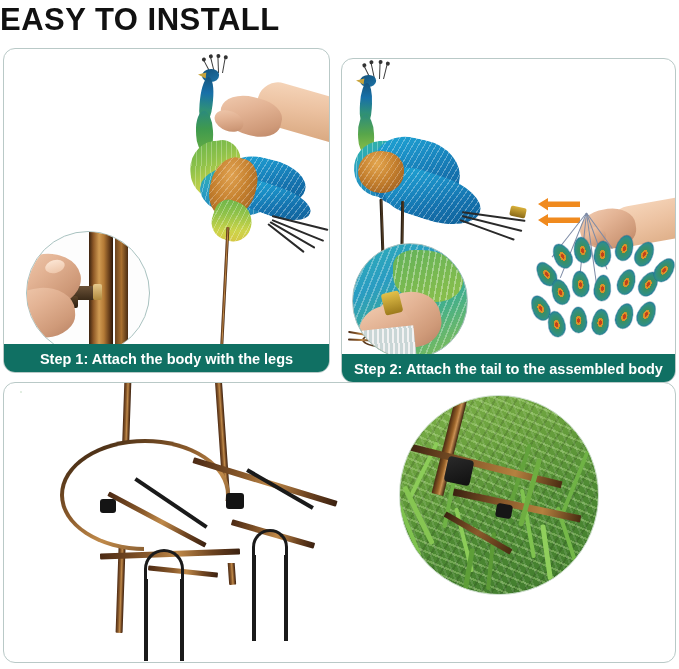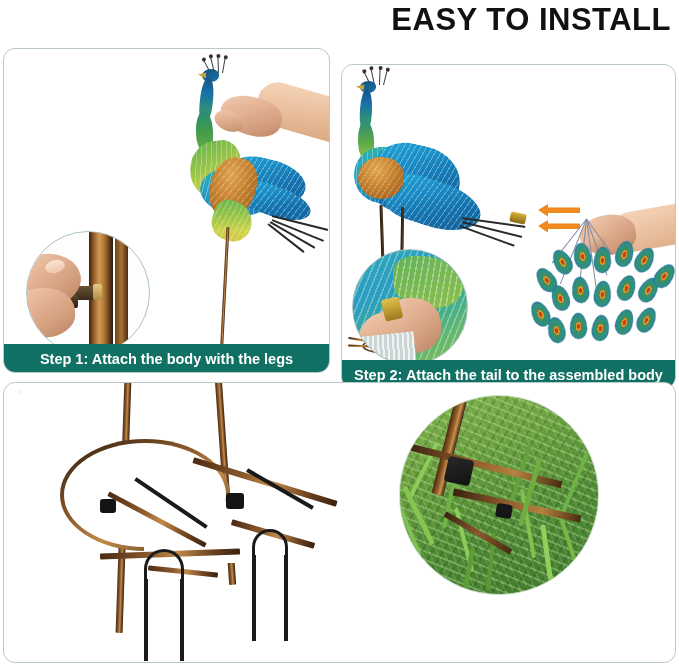--- a/index.html
+++ b/index.html
@@ -7,36 +7,36 @@
     width:679px; height:669px;
     background:#ffffff;
     font-family:"Liberation Sans", sans-serif;
     overflow:hidden;
   }
   .page{ position:relative; width:679px; height:669px; background:#fff; }
 
   
   .title{
     position:absolute; left:0; top:2px; width:671px;
-    text-align:right;
+    text-align:left;
     font-size:31px; font-weight:bold; letter-spacing:0.5px;
     color:#111111;
     font-family:"Liberation Sans", sans-serif;
   }
 
   
   .panel{
     position:absolute;
     border:1px solid #b9c9c7;
     border-radius:12px;
     background:#ffffff;
     overflow:hidden;
   }
   #panel-step1{ left:3px;   top:48px; width:327px; height:325px; }
-  #panel-step2{ left:341px; top:64px; width:335px; height:325px; }
+  #panel-step2{ left:341px; top:58px; width:335px; height:325px; }
   #panel-bottom{ left:3px;  top:382px; width:673px; height:281px; }
 
   .panel-photo{ position:absolute; left:0; top:0; right:0; bottom:28px; overflow:hidden; }
   .caption-bar{
     position:absolute; left:-1px; right:-1px; bottom:-1px; height:29px;
     background:#107063;
     border-radius:0 0 12px 12px;
     display:flex; align-items:center;
     color:#ffffff; font-size:14.5px; font-weight:bold;
     font-family:"Liberation Sans", sans-serif;

